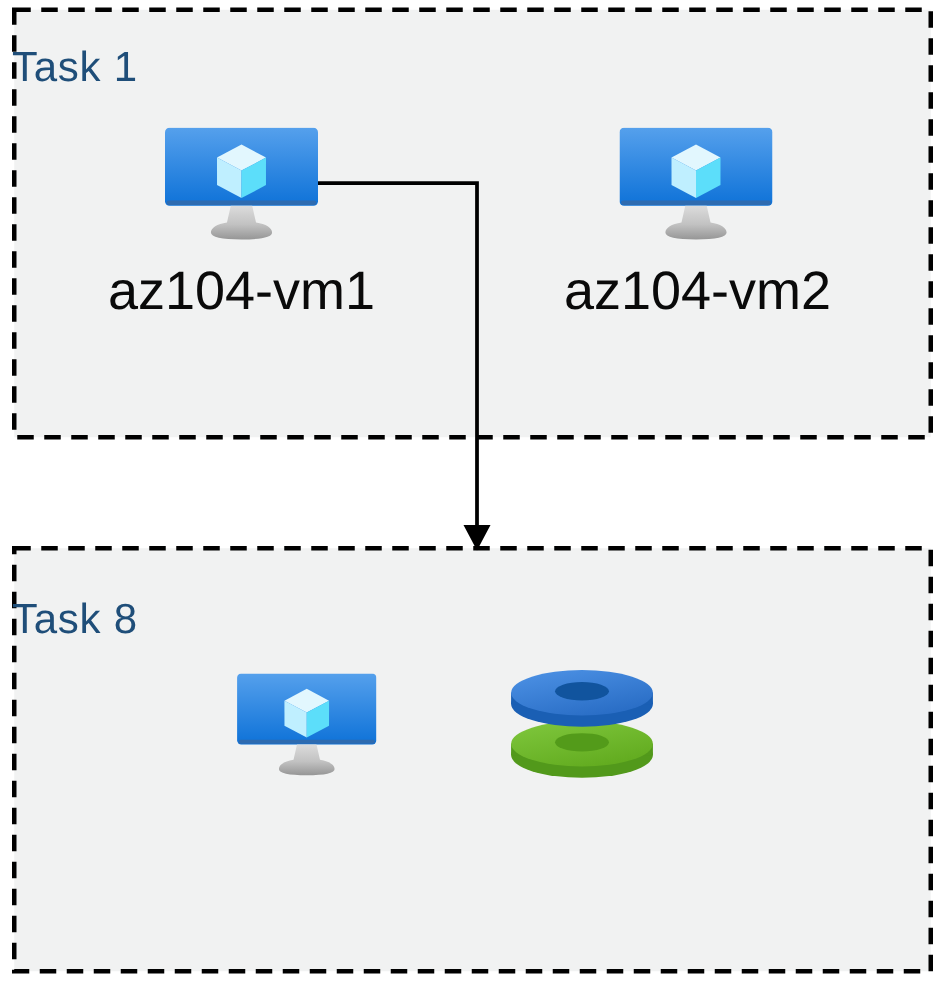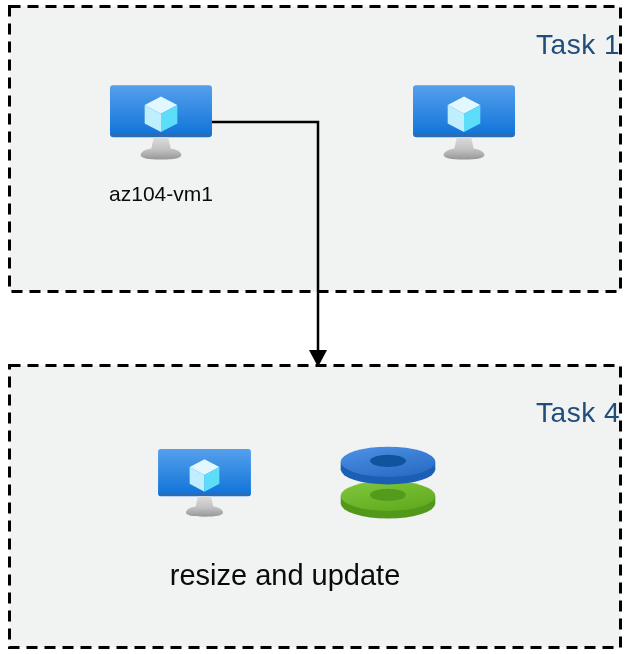--- a/index.html
+++ b/index.html
@@ -7,30 +7,30 @@
     position:relative;
     width:628px;height:654px;
     background:#ffffff;
     font-family:"Liberation Sans", sans-serif;
     overflow:hidden;
   }
   .layer{position:absolute;left:0;top:0;}
   .task-title{
     position:absolute;
     width:612px;left:8px;
-    text-align:right;
+    text-align:left;
     font-size:28px;line-height:34px;
     color:#1F4E79;
     letter-spacing:0.5px;
   }
   .vm-label{
     position:absolute;
     width:240px;
     text-align:center;
-    font-size:21px;line-height:35px;
+    font-size:36px;line-height:35px;
     color:#0a0a0a;
   }
   .caption{
     position:absolute;
     width:450px;left:60px;top:558px;
     text-align:center;
     font-size:29px;line-height:34px;
     color:#0a0a0a;
   }
   .icon{position:absolute;}
@@ -94,23 +94,24 @@
       <polygon points="66,19.5 50,28 50,46 66,37.5" fill="#5CDEFA"></polygon>
       <path d="M43,51 L57,51 L59.5,62 C66,63 70,65.5 70,68.5 C70,71.5 63,73 50,73 C37,73 30,71.5 30,68.5 C30,65.5 34,63 40.5,62 Z" fill="url(#standGrad)"></path>
     </svg>
   </div>
 
   <div class="vm-label" style="left:41px;top:176px">
     <div>az104-vm1</div>
   </div>
 
   <div class="vm-label" style="left:345px;top:176px">
+    <div>az104-vm2</div>
   </div>
 
-  <div class="task-title" style="top:396px">Task 4</div>
+  <div class="task-title" style="top:396px">Task 8</div>
 
   <div class="icon" style="left:158px;top:449px">
     <svg width="93" height="78" viewBox="0 0 100 84">
       <rect x="0" y="0" width="100" height="51" rx="3" fill="url(#screenGrad)"></rect>
       <rect x="1" y="47.5" width="98" height="3" rx="1.5" fill="#2E6BB0"></rect>
       <polygon points="50,11 66,19.5 50,28 34,19.5" fill="#E2F7FE"></polygon>
       <polygon points="34,19.5 50,28 50,46 34,37.5" fill="#BFEFFF"></polygon>
       <polygon points="66,19.5 50,28 50,46 66,37.5" fill="#5CDEFA"></polygon>
       <path d="M43,51 L57,51 L59.5,62 C66,63 70,65.5 70,68.5 C70,71.5 63,73 50,73 C37,73 30,71.5 30,68.5 C30,65.5 34,63 40.5,62 Z" fill="url(#standGrad)"></path>
     </svg>
@@ -128,15 +129,14 @@
 
       <g>
         <ellipse cx="55" cy="30" rx="50" ry="16" fill="#1A5FB4"></ellipse>
         <rect x="5" y="22" width="100" height="8" fill="#1A5FB4"></rect>
         <ellipse cx="55" cy="22" rx="50" ry="16" fill="url(#blueDiskGrad)"></ellipse>
         <ellipse cx="55" cy="21" rx="19" ry="6.5" fill="#11549E"></ellipse>
       </g>
     </svg>
   </div>
 
-  <div class="caption">resize and update</div>
 
 </div>
 
 </body></html>

